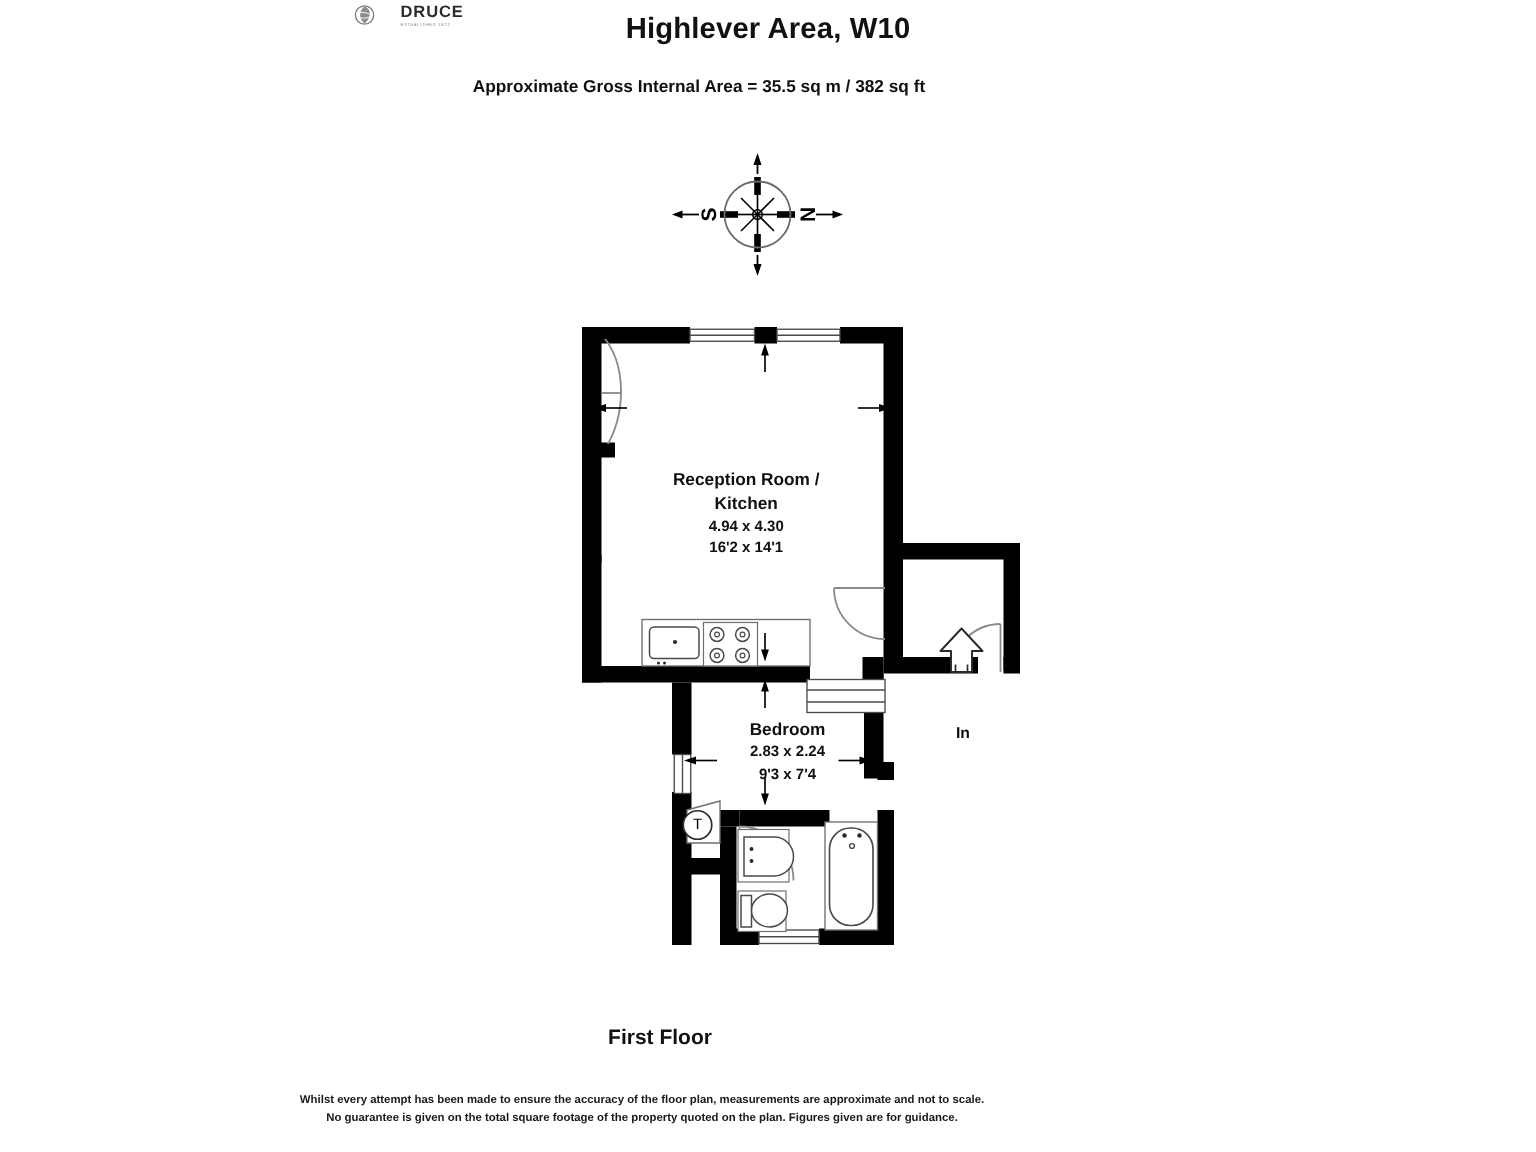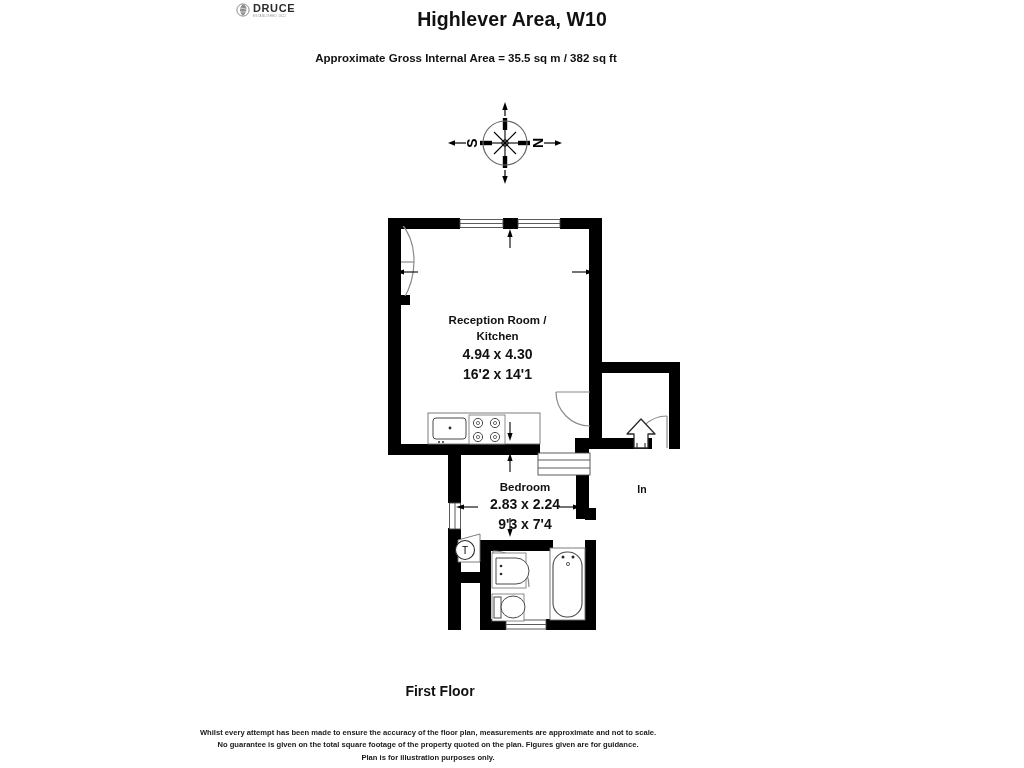--- a/index.html
+++ b/index.html
@@ -20,21 +20,21 @@
 
   
   #brand-logo {
     position: absolute;
     left: 236px;
     top: 1px;
     width: 74px;
     height: 18px;
     display: flex;
     align-items: center;
-    gap: 3px;
+    gap: 17px;
   }
   #brand-logo .mark { width: 14px; height: 14px; flex: 0 0 14px; }
   #brand-logo .wordmark {
     display: flex;
     flex-direction: column;
     line-height: 1;
   }
   #brand-logo .wordmark .name {
     font-size: 11px;
     font-weight: 700;
@@ -77,21 +77,21 @@
   #floorplan { position: absolute; left: 370px; top: 210px; width: 330px; height: 440px; }
 
   
   .room-label {
     position: absolute;
     text-align: center;
     line-height: 1.42;
     pointer-events: none;
   }
   .room-label .rname { font-size: 11.5px; font-weight: 700; display: block; }
-  .room-label .rdim  { font-size: 14px; font-weight: 700; display: block; }
+  .room-label .rdim  { font-size: 10px; font-weight: 700; display: block; }
 
   #label-reception { left: 405px; top: 312px; width: 185px; }
   #label-bedroom   { left: 450px; top: 479px; width: 150px; }
 
   #entrance-label {
     position: absolute;
     left: 614px;
     top: 483px;
     width: 56px;
     text-align: center;
@@ -371,14 +371,13 @@
   <span class="rdim">2.83 x 2.24</span>
   <span class="rdim">9'3 x 7'4</span>
 </div>
 
 <div id="entrance-label">In</div>
 
 <div id="floor-name">First Floor</div>
 <div id="disclaimer">
   <div>Whilst every attempt has been made to ensure the accuracy of the floor plan, measurements are approximate and not to scale.</div>
   <div>No guarantee is given on the total square footage of the property quoted on the plan. Figures given are for guidance.</div>
-  <div>Plan is for illustration purposes only.</div>
 </div>
 
 </body></html>

